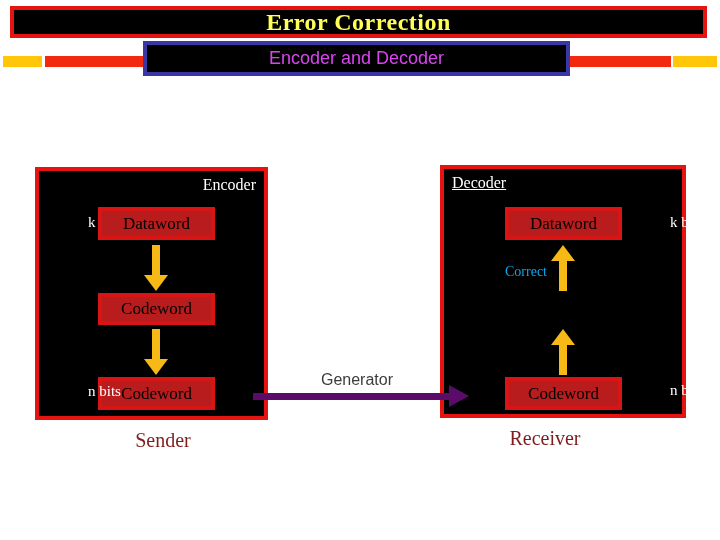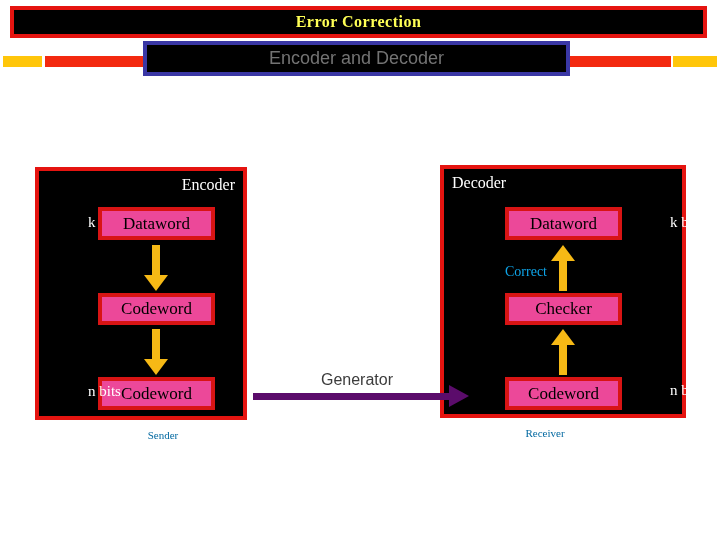--- a/index.html
+++ b/index.html
@@ -7,58 +7,58 @@
     position:relative; width:720px; height:540px; background:#ffffff;
     font-family:"Liberation Serif", serif; overflow:hidden;
   }
 
   
   .title-bar {
     position:absolute; left:10px; top:6px; width:697px; height:32px;
     background:#000; border:4px solid #e51410; box-sizing:border-box;
     display:flex; align-items:center; justify-content:center;
   }
-  .title-bar span { color:#ffff55; font-weight:bold; font-size:16px; letter-spacing:.5px; }
+  .title-bar span { color:#ffff55; font-weight:bold; font-size:24px; letter-spacing:.5px; }
 
   
   .accent-bar { position:absolute; top:56px; height:11px; }
   .bar-ly { left:3px;   width:39px;  background:#ffc60a; }
   .bar-lr { left:45px;  width:99px;  background:#f3290f; }
   .bar-rr { left:570px; width:101px; background:#f3290f; }
   .bar-ry { left:673px; width:44px;  background:#ffc60a; }
 
   
   .subtitle-bar {
     position:absolute; left:143px; top:41px; width:427px; height:35px;
     background:#000; border:4px solid #3a37a5; box-sizing:border-box;
     display:flex; align-items:center; justify-content:center; z-index:2;
   }
-  .subtitle-bar span { color:#737373; font-family:"Liberation Sans", sans-serif; font-size:18px; }
+  .subtitle-bar span { color:#d946ef; font-family:"Liberation Sans", sans-serif; font-size:18px; }
 
   
   .panel {
     position:absolute; background:#000; border:4px solid #e51410; box-sizing:border-box;
   }
-  .panel.encoder { left:35px;  top:167px; width:212px; height:253px;padding-left:18px; }
+  .panel.encoder { left:35px;  top:167px; width:233px; height:253px;padding-left:18px; }
   .panel.decoder { left:440px; top:165px; width:246px; height:253px; }
 
   .panel-label { position:absolute; color:#fff; font-size:16px; }
   .enc-label { top:5px; right:8px; }
-  .dec-label { top:5px; left:8px; }
+  .dec-label { top:5px; left:8px;text-decoration:underline; }
 
   .bits-label { position:absolute; color:#fff; font-size:15px; white-space:nowrap;margin-left:33px; }
   .enc-kbits { left:16px;  top:43px;  }
   .enc-nbits { left:16px;  top:212px; }
   .dec-kbits { left:193px; top:45px;  }
   .dec-nbits { left:193px; top:213px; }
 
   
   .node {
     position:absolute; width:117px; height:33px;
-    background:#ec4899; border:4px solid #d81414; box-sizing:border-box;
+    background:#b91c1c; border:4px solid #d81414; box-sizing:border-box;
     display:flex; align-items:center; justify-content:center;
     color:#000; font-size:17px;
   }
   .enc-dataword { left:59px; top:36px;  }
   .enc-generator{ left:59px; top:122px; height:32px; }
   .enc-codeword { left:59px; top:206px; }
   .dec-dataword { left:61px; top:38px;  }
   .dec-checker  { left:61px; top:124px; height:32px; }
   .dec-codeword { left:61px; top:208px; }
 
@@ -80,21 +80,21 @@
                   border-top:11px solid transparent; border-bottom:11px solid transparent;
                   border-left:20px solid #5b0c6b; z-index:3; }
 
   
   .channel-text { position:absolute; left:277px; width:160px; text-align:center;
                   font-family:"Liberation Sans", sans-serif; font-size:16px; color:#3c3c3c; }
   .ct1 { top:371px; }
   .ct2 { top:400px; }
 
   
-  .footer-label { position:absolute; width:130px; text-align:center; color:#0369a1; font-size:11px; }
+  .footer-label { position:absolute; width:130px; text-align:center; color:#7f1d1d; font-size:20px; }
   .sender-label   { left:98px;  top:429px; }
   .receiver-label { left:480px; top:427px; }
 </style>
 </head>
 <body>
 
 <div class="slide">
 
   <div class="title-bar">
     <span>Error Correction</span>
@@ -136,21 +136,20 @@
     <span class="bits-label dec-kbits">k bits</span>
 
     <div class="node dec-dataword">Dataword</div>
 
     <span class="correct-label">Correct</span>
     <div class="varrow dec-arrow1">
       <div class="head-up"></div>
       <div class="shaft"></div>
     </div>
 
-    <div class="node dec-checker">Checker</div>
 
     <div class="varrow dec-arrow2">
       <div class="head-up"></div>
       <div class="shaft"></div>
     </div>
 
     <div class="node dec-codeword">Codeword</div>
     <span class="bits-label dec-nbits">n bits</span>
   </div>
 

